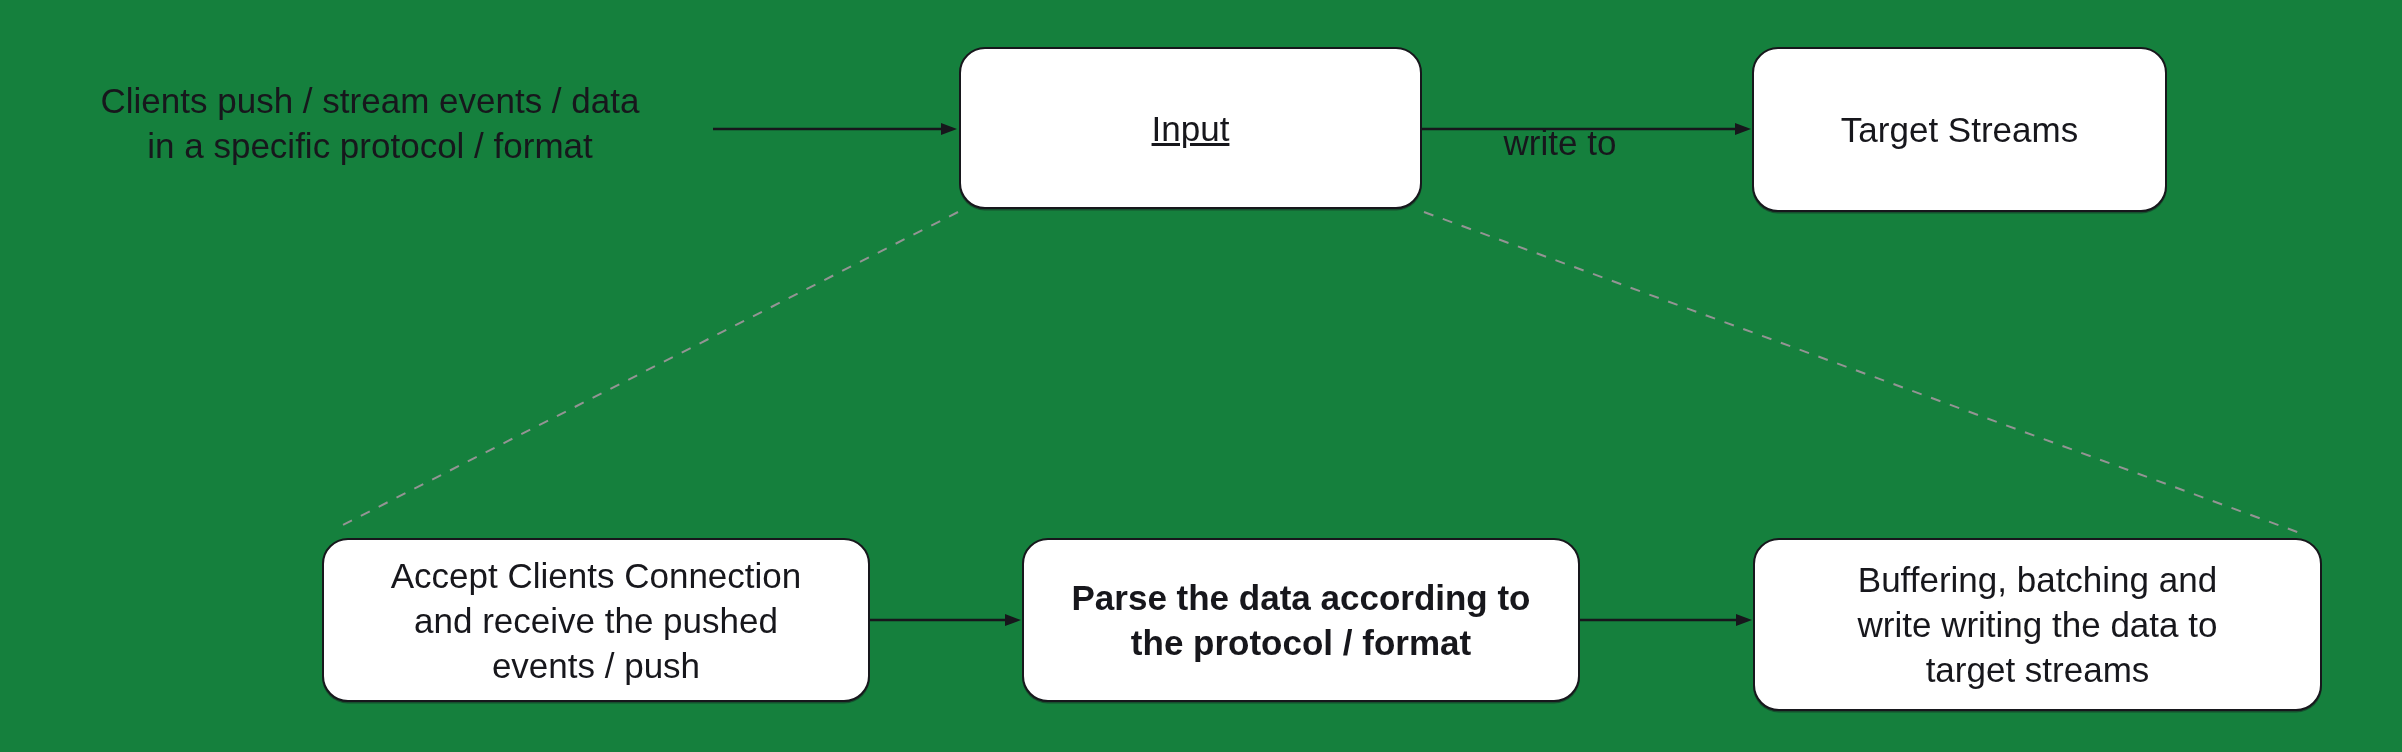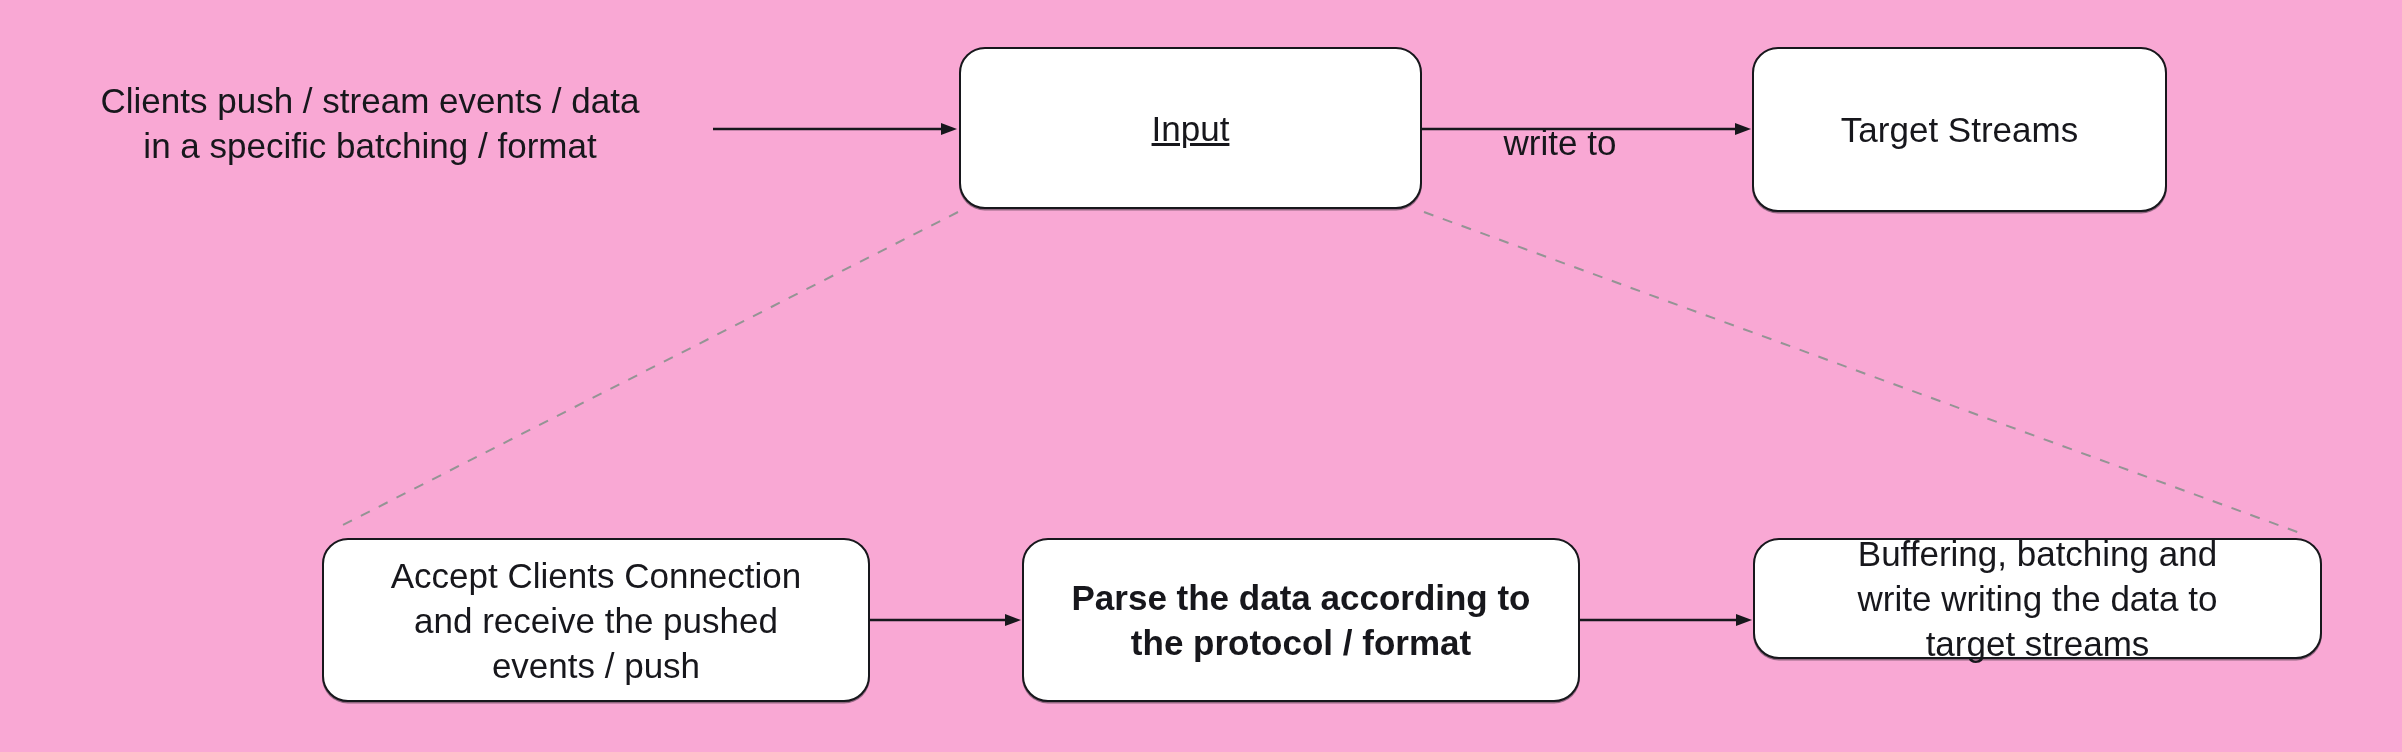--- a/index.html
+++ b/index.html
@@ -1,19 +1,19 @@
 <!DOCTYPE html>
 <html><head>
 <meta charset="utf-8">
 <style>
   html,body{margin:0;padding:0;background:#ffffff;}
   .canvas{
     position:relative;
     width:2402px;height:752px;
-    background:#f9a8d4;
+    background:#15803d;
     font-family:"Liberation Sans","DejaVu Sans",sans-serif;
     color:#17171c;
     overflow:hidden;
   }
   .connector-layer{position:absolute;left:0;top:0;}
   .solid-edge{stroke:#17171c;stroke-width:2.6;fill:none;}
   .dashed-edge{stroke:#949494;stroke-width:2;stroke-dasharray:10 10;fill:none;}
   .node{
     position:absolute;
     box-sizing:border-box;
@@ -30,21 +30,21 @@
     position:absolute;
     text-align:center;
     font-size:35px;line-height:45px;
   }
   .ln{display:block;}
   
   .input-node   {left:959px;  top:47px;  width:463px; height:162px;text-decoration:underline;}
   .target-node  {left:1752px; top:47px;  width:415px; height:165px;}
   .accept-node  {left:322px;  top:538px; width:548px; height:164px;}
   .parse-node   {left:1022px; top:538px; width:558px; height:164px;font-weight:bold;}
-  .buffer-node  {left:1753px; top:538px; width:569px; height:121px;}
+  .buffer-node  {left:1753px; top:538px; width:569px; height:173px;}
   .clients-note {left:30px;   top:78px;  width:680px;}
   .write-to-label{left:1440px;top:76px;  width:240px;margin-top:44px;}
 </style>
 </head>
 <body>
 
 <div class="canvas">
 
   <svg class="connector-layer" width="2402" height="752" viewBox="0 0 2402 752">
     <defs>
@@ -55,21 +55,21 @@
     <line class="solid-edge" x1="713" y1="129" x2="941" y2="129" marker-end="url(#arrow)"></line>
     <line class="solid-edge" x1="1422" y1="129" x2="1735" y2="129" marker-end="url(#arrow)"></line>
     <line class="solid-edge" x1="870" y1="620" x2="1005" y2="620" marker-end="url(#arrow)"></line>
     <line class="solid-edge" x1="1580" y1="620" x2="1736" y2="620" marker-end="url(#arrow)"></line>
     <line class="dashed-edge" x1="958" y1="212" x2="337" y2="528"></line>
     <line class="dashed-edge" x1="1424" y1="212" x2="2300" y2="533"></line>
   </svg>
 
   <div class="floating-label clients-note">
     <span class="ln">Clients push / stream events / data</span>
-    <span class="ln">in a specific batching / format</span>
+    <span class="ln">in a specific protocol / format</span>
   </div>
 
   <div class="node input-node">
     <span class="ln">Input</span>
   </div>
 
   <div class="floating-label write-to-label">
     <span class="ln">write to</span>
   </div>
 

